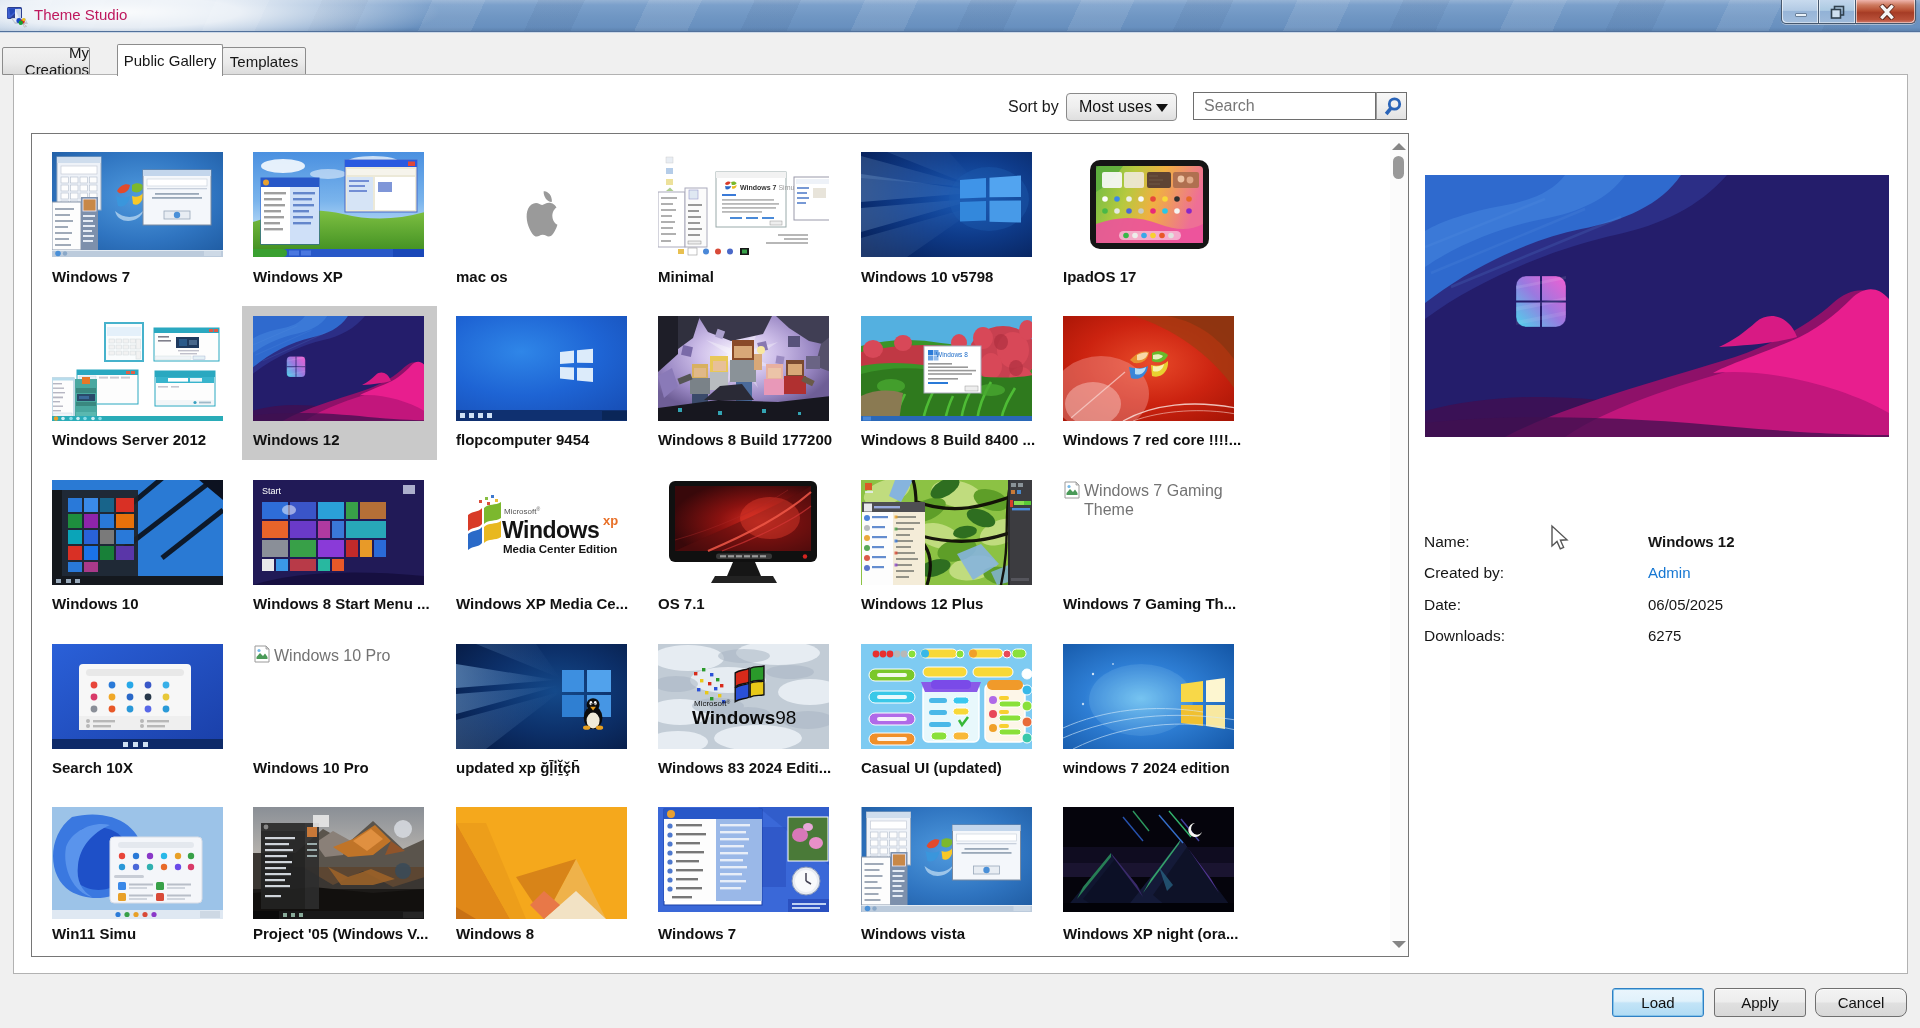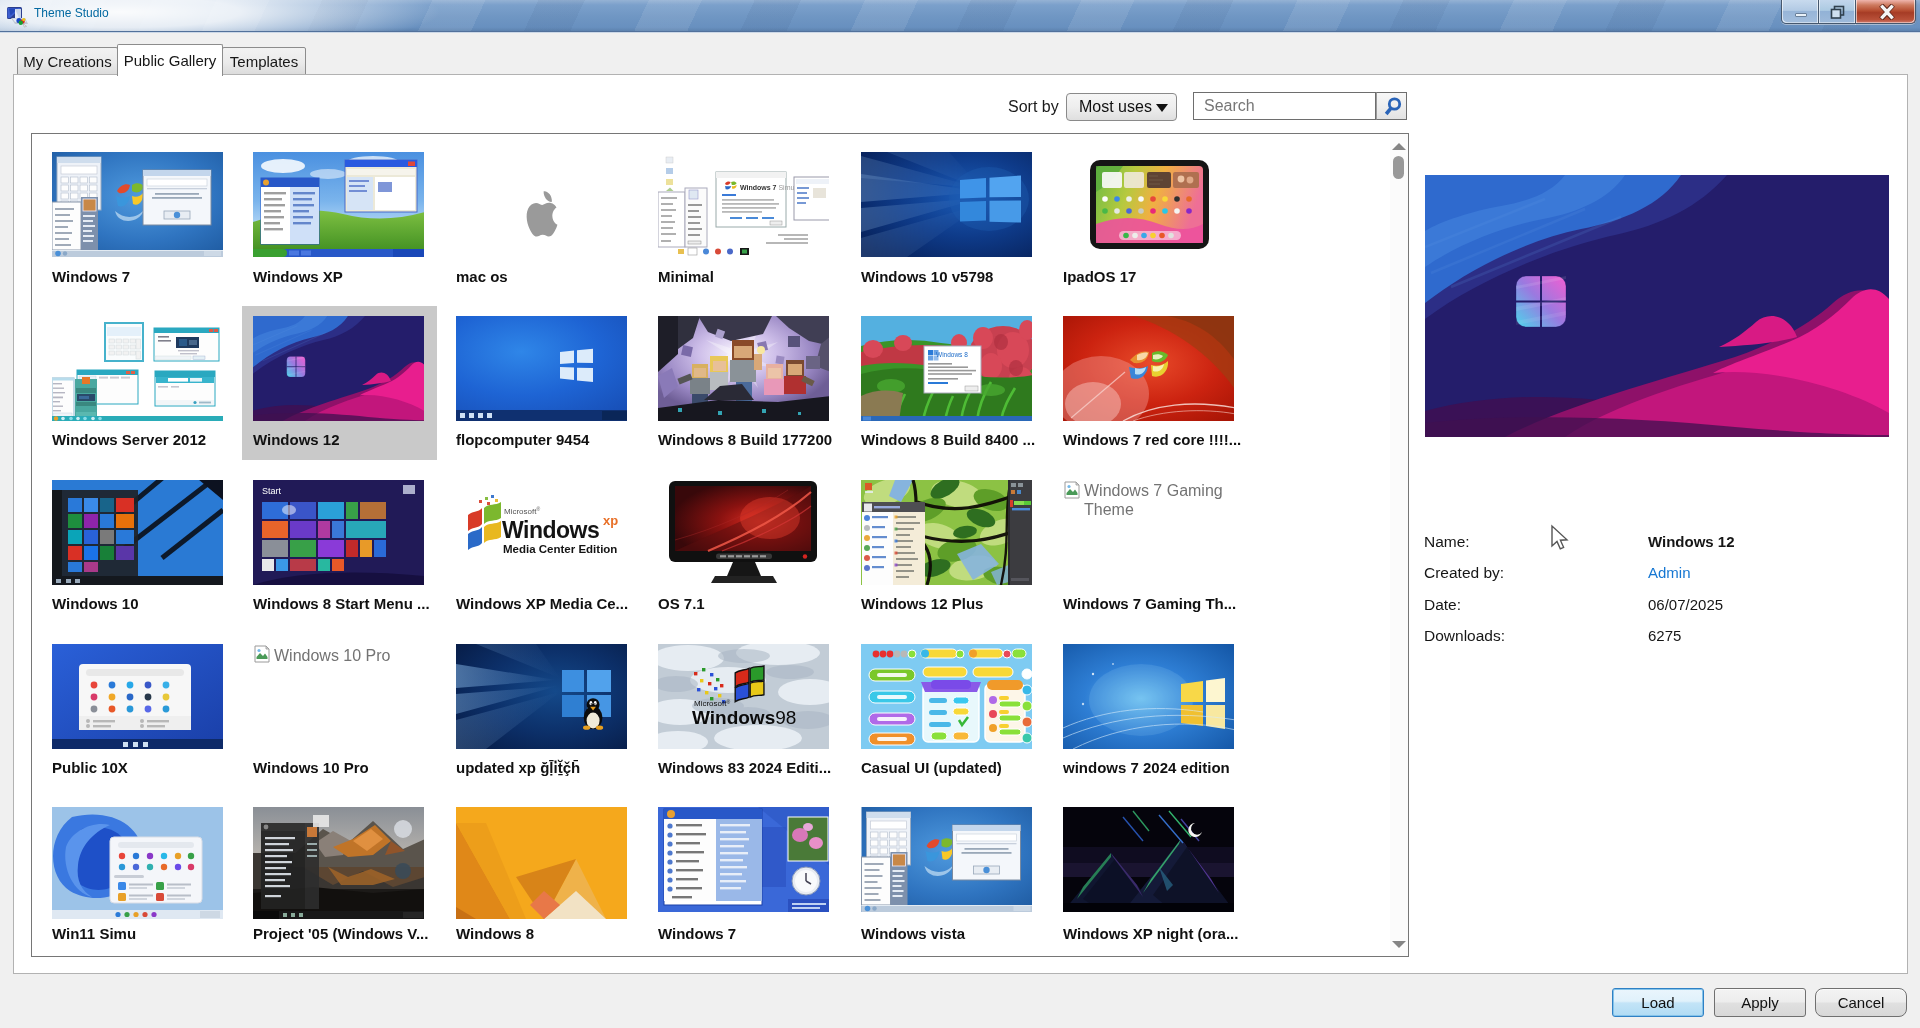--- a/index.html
+++ b/index.html
@@ -8,37 +8,37 @@
   .abs { position:absolute; }
   
   #titlebar { left:0; top:0; width:1920px; height:32px;
     background:
       radial-gradient(ellipse 400px 52px at 120px 12px, rgba(255,255,255,.97) 0%, rgba(255,255,255,.84) 30%, rgba(248,251,255,.4) 58%, rgba(255,255,255,0) 80%),
       repeating-linear-gradient(115deg, rgba(255,255,255,.09) 0 48px, rgba(255,255,255,0) 48px 96px, rgba(10,30,70,.05) 96px 138px, rgba(255,255,255,0) 138px 196px),
       linear-gradient(180deg,#95b2d4 0%, #7ba0cb 16%, #6f96c3 55%, #6890bf 88%, #5d82ae 100%);
     border-bottom:1px solid #52719b; }
   #titlebar::after { content:""; position:absolute; left:0; top:32px; width:1920px; height:1px; background:#ccd8e7; }
   #title-ico { left:6px; top:5px; }
-  #title-txt { left:34px; top:6px; font-size:12px; color:#0369a1;text-align:right; }
+  #title-txt { left:34px; top:6px; font-size:15px; color:#be185d;text-align:right; }
   
   .wbtn { top:0; height:24px; border:1px solid #46586e; border-top:none; overflow:hidden;
     box-shadow:0 1px 0 rgba(255,255,255,.4), 1px 1px 1px rgba(120,140,170,.5); }
   #btn-min { left:1781px; width:38px; border-radius:0 0 0 5px;
     background:linear-gradient(180deg,#c8daee 0%,#b2cae4 45%,#97b5d8 50%,#a3bedd 100%); }
   #btn-max { left:1818px; width:38px;
     background:linear-gradient(180deg,#c2d6ec 0%,#accae2 45%,#92b2d6 50%,#9ebada 100%); }
   #btn-close { left:1855px; width:61px; border-radius:0 0 5px 0;
     background:linear-gradient(180deg,#efb5ad 0%,#cd7a5f 22%,#b44a2e 48%,#a63c26 55%,#b85038 85%,#cf7a6e 100%); }
   .wbtn .inhl { position:absolute; left:0; top:0; right:0; bottom:0; box-shadow:inset 1px 0 0 rgba(255,255,255,.6), inset -1px 0 0 rgba(255,255,255,.6), inset 0 -1px 0 rgba(255,255,255,.45); border-radius:inherit; }
   #glyph-min { position:absolute; left:13px; top:13px; width:12px; height:4px; background:#e9f1f8; border:1px solid #6a809a; border-radius:1px; box-sizing:border-box; }
   
   .tab { top:47px; height:28px; background:linear-gradient(180deg,#f2f2f2 0%,#ebebeb 55%,#dcdcdc 100%);
     border:1px solid #8c8c8c; border-radius:2px 2px 0 0; font-size:15px; color:#161616;
     display:flex; align-items:center; justify-content:center; }
-  #tab1 { left:17px;  width:101px;text-align:right; }
+  #tab1 { left:2px;  width:88px;text-align:right; }
   #tab2 { left:117px; top:44px; height:32px; width:106px; background:#fff; z-index:5; border-bottom:none; }
   #tab3 { left:222px; width:84px; }
   
   #panel { left:13px; top:74px; width:1895px; height:900px; background:#fff; border:1px solid #b2b2b2; }
   
   #sortlbl { left:1008px; top:98px; font-size:16px; color:#1a1a1a; }
   #dropdown { left:1066px; top:93px; width:111px; height:28px; border:1px solid #8a8a8a; border-radius:4px;
     background:linear-gradient(180deg,#f6f6f6 0%,#eeeeee 50%,#dfdfdf 100%); font-size:16px; color:#111;
     line-height:26px; padding-left:12px; }
   #dropdown .arr { position:absolute; right:8px; top:10px; width:0; height:0;
@@ -1476,21 +1476,21 @@
 <div class="lbl" style="left:456px;top:430.5px">flopcomputer 9454</div>
 <div class="lbl" style="left:658px;top:430.5px">Windows 8 Build 177200</div>
 <div class="lbl" style="left:861px;top:430.5px">Windows 8 Build 8400 ...</div>
 <div class="lbl" style="left:1063px;top:430.5px">Windows 7 red core !!!!...</div>
 <div class="lbl" style="left:52px;top:594.5px">Windows 10</div>
 <div class="lbl" style="left:253px;top:594.5px">Windows 8 Start Menu ...</div>
 <div class="lbl" style="left:456px;top:594.5px">Windows XP Media Ce...</div>
 <div class="lbl" style="left:658px;top:594.5px">OS 7.1</div>
 <div class="lbl" style="left:861px;top:594.5px">Windows 12 Plus</div>
 <div class="lbl" style="left:1063px;top:594.5px">Windows 7 Gaming Th...</div>
-<div class="lbl" style="left:52px;top:758.5px">Public 10X</div>
+<div class="lbl" style="left:52px;top:758.5px">Search 10X</div>
 <div class="lbl" style="left:253px;top:758.5px">Windows 10 Pro</div>
 <div class="lbl" style="left:456px;top:758.5px">updated xp ğ̇ḹi̇ṯ̆ç̌h̄</div>
 <div class="lbl" style="left:658px;top:758.5px">Windows 83 2024 Editi...</div>
 <div class="lbl" style="left:861px;top:758.5px">Casual UI (updated)</div>
 <div class="lbl" style="left:1063px;top:758.5px">windows 7 2024 edition</div>
 <div class="lbl" style="left:52px;top:925px">Win11 Simu</div>
 <div class="lbl" style="left:253px;top:925px">Project '05 (Windows V...</div>
 <div class="lbl" style="left:456px;top:925px">Windows 8</div>
 <div class="lbl" style="left:658px;top:925px">Windows 7</div>
 <div class="lbl" style="left:861px;top:925px">Windows vista</div>
@@ -1498,21 +1498,21 @@
 <div class="abs" id="scrolltrack"></div>
 <div class="abs" id="scrollthumb"></div>
 <div class="abs scr-up"></div>
 <div class="abs scr-dn"></div>
 
 <div class="dlabel" style="top:532.5px">Name:</div>
 <div class="dvalue" style="top:532.5px;font-weight:bold">Windows 12</div>
 <div class="dlabel" style="top:564px">Created by:</div>
 <div class="dvalue" style="top:564px;color:#1677d2">Admin</div>
 <div class="dlabel" style="top:595.5px">Date:</div>
-<div class="dvalue" style="top:595.5px">06/07/2025</div>
+<div class="dvalue" style="top:595.5px">06/05/2025</div>
 <div class="dlabel" style="top:627px">Downloads:</div>
 <div class="dvalue" style="top:627px">6275</div>
 
 <svg class="abs" style="left:1548px;top:524px" width="22" height="30" viewBox="0 0 22 30">
   <path d="M4 2 L4 22 L9 17.5 L12.3 24.8 L15.6 23.3 L12.4 16.2 L19 15.8 Z" fill="#fff" stroke="#555" stroke-width="1.4"></path>
 </svg>
 <div class="abs btn" id="btn-load">Load</div>
 <div class="abs btn" id="btn-apply">Apply</div>
 <div class="abs btn" id="btn-cancel">Cancel</div>
 

